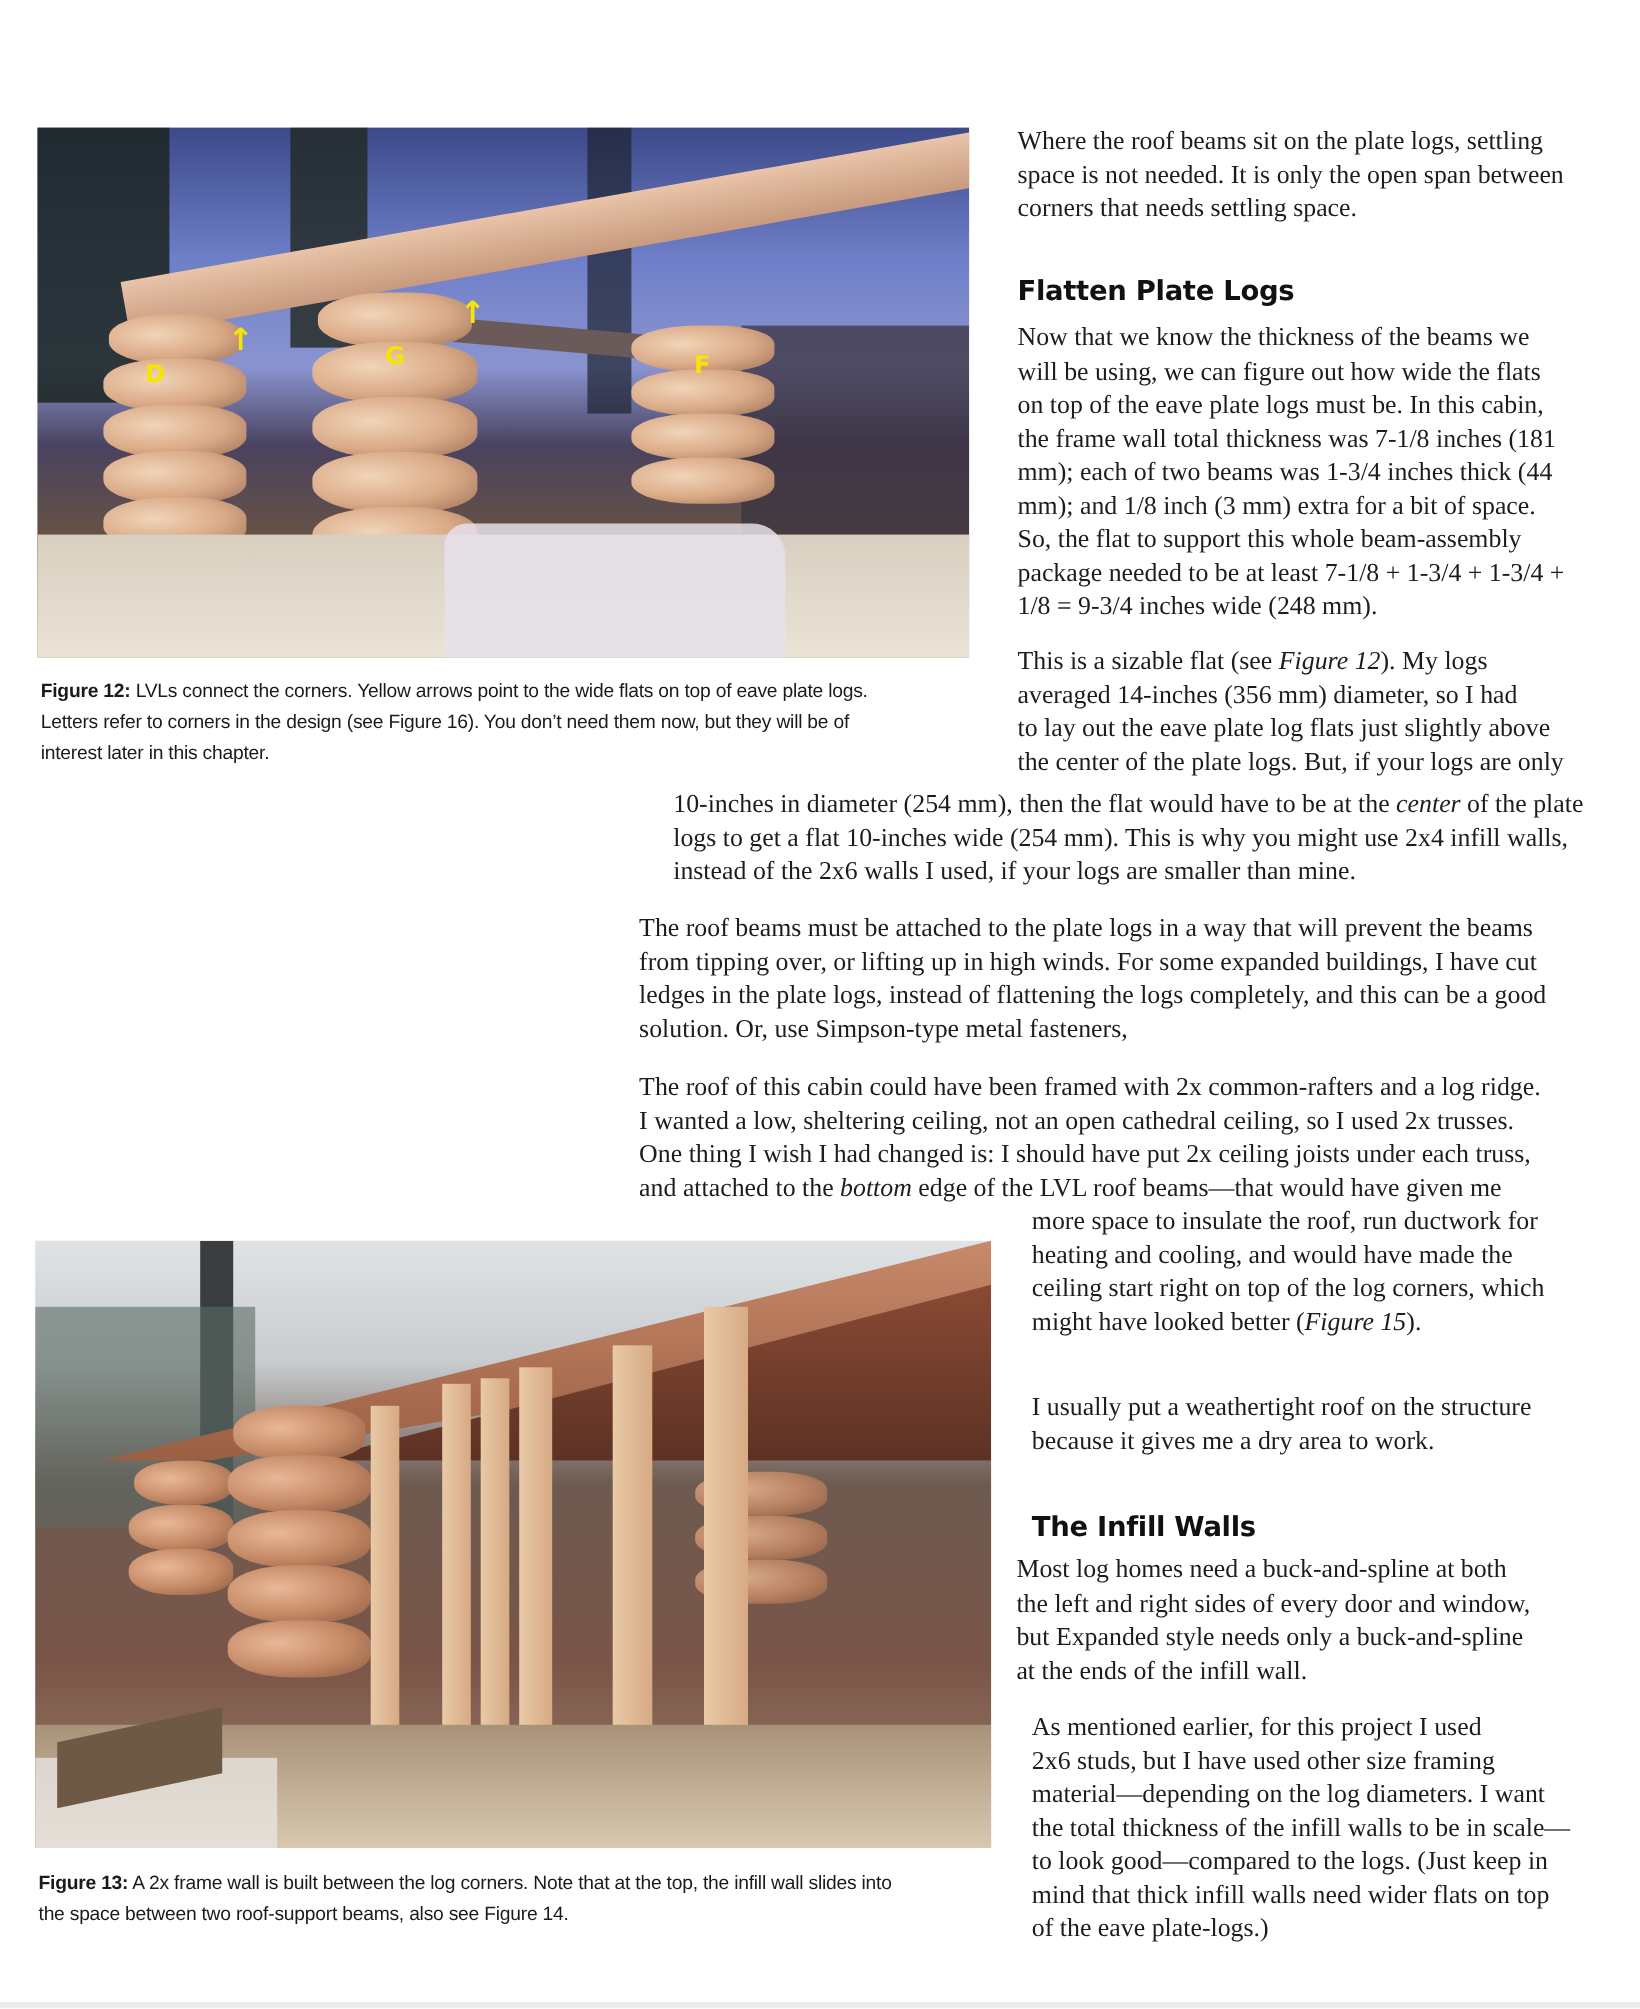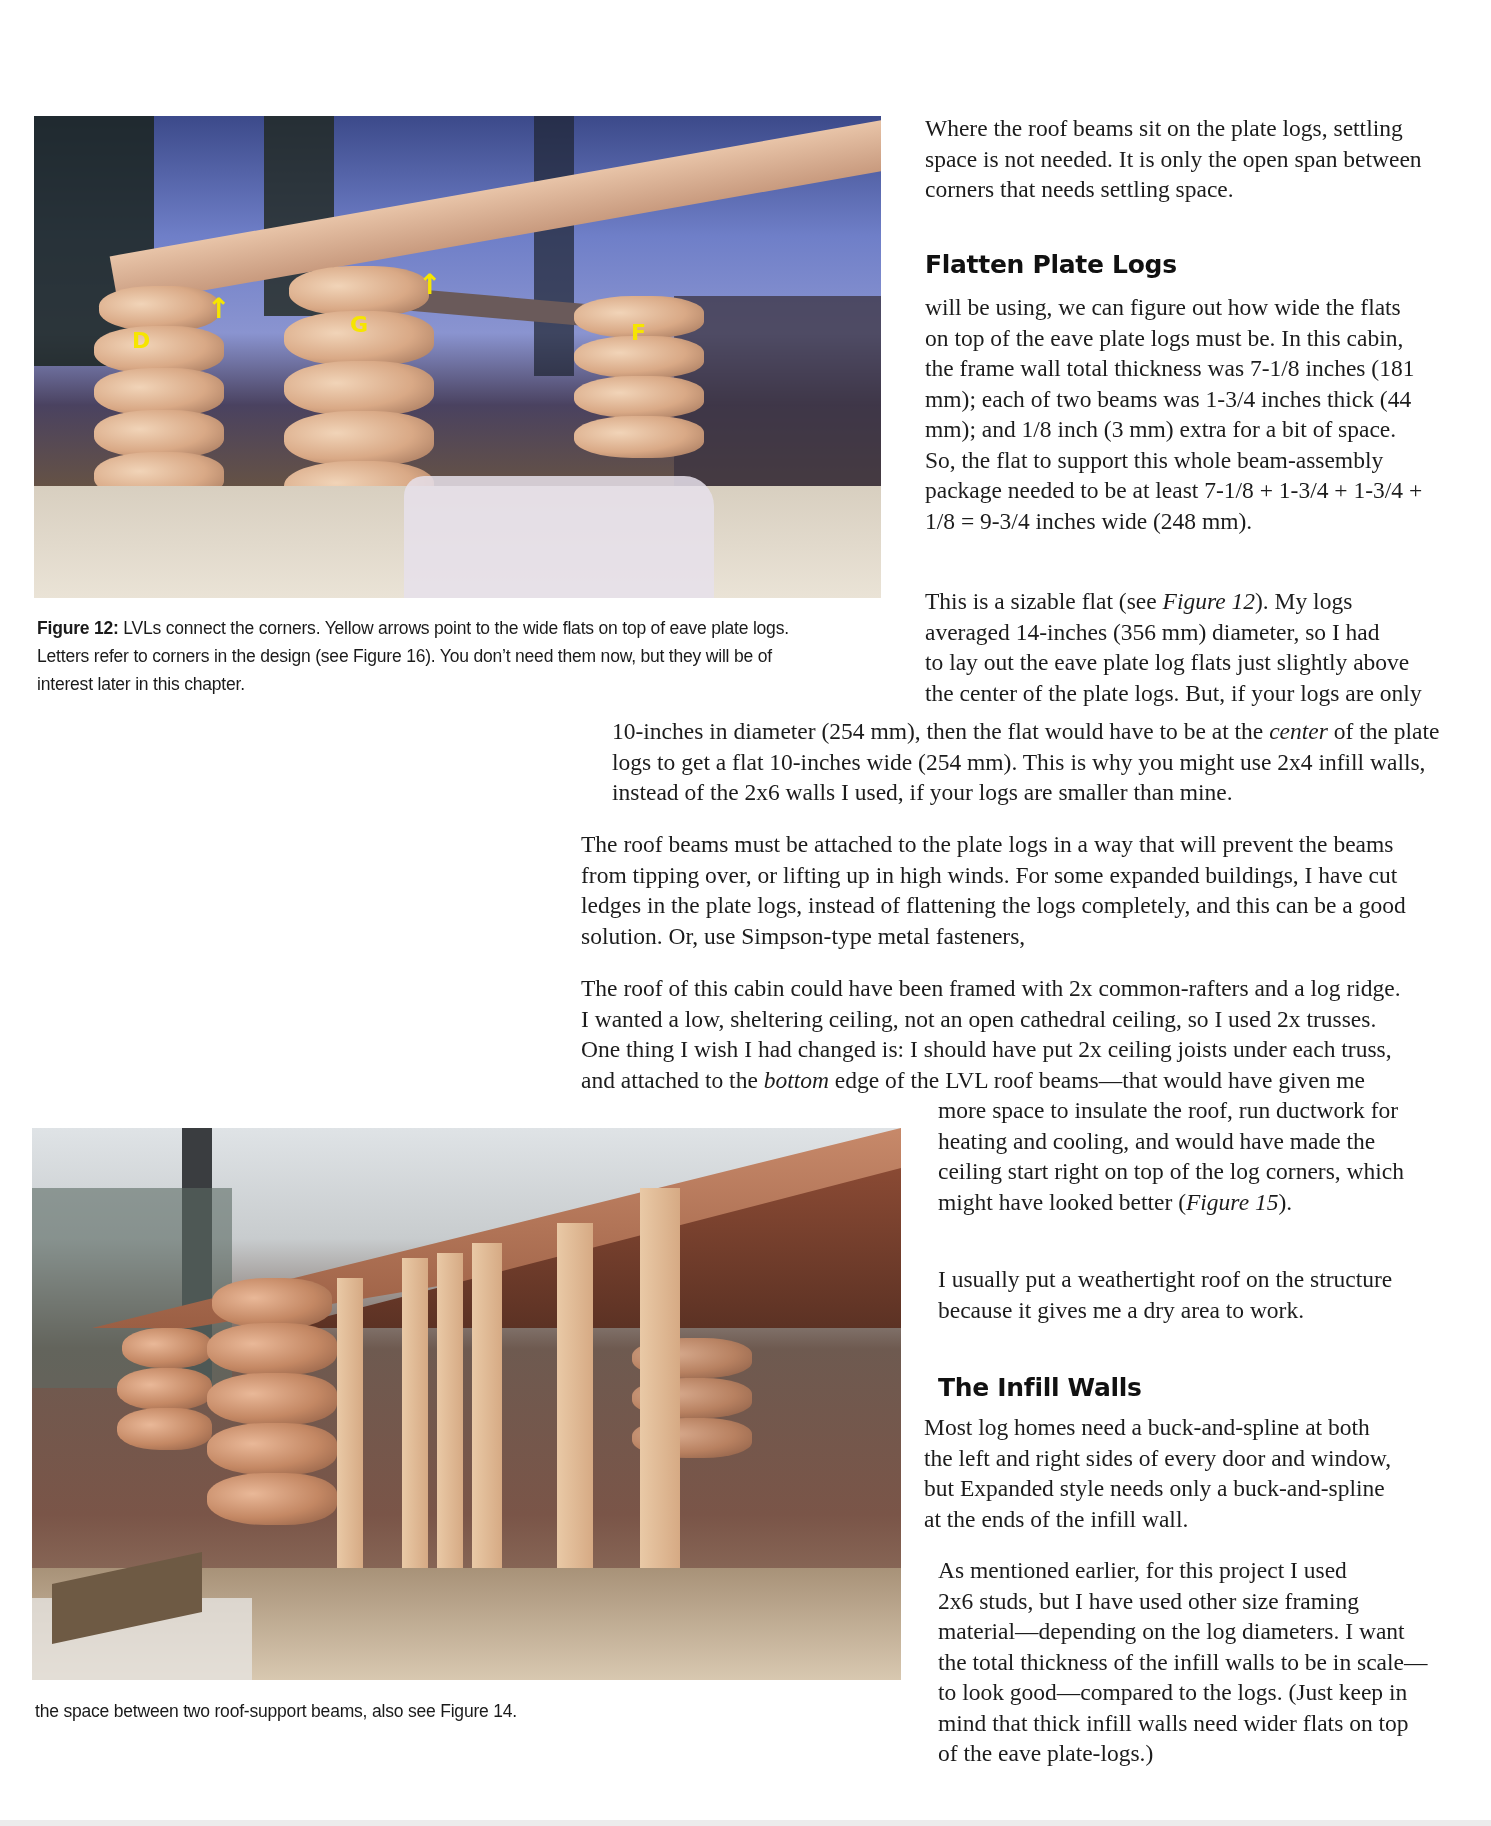--- a/index.html
+++ b/index.html
@@ -113,20 +113,21 @@
 
 <div class="abs" style="left:925px;top:113px;width:560px;">
   <p class="body-text">Where the roof beams sit on the plate logs, settling</p>
   <p class="body-text">space is not needed. It is only the open span between</p>
   <p class="body-text">corners that needs settling space.</p>
 </div>
 
 <h2 class="heading abs" style="left:925px;top:250px;">Flatten Plate Logs</h2>
 
 <div class="abs" style="left:925px;top:292px;width:560px;">
+  <p class="body-text">Now that we know the thickness of the beams we</p>
   <p class="body-text">will be using, we can figure out how wide the flats</p>
   <p class="body-text">on top of the eave plate logs must be. In this cabin,</p>
   <p class="body-text">the frame wall total thickness was 7-1/8 inches (181</p>
   <p class="body-text">mm); each of two beams was 1-3/4 inches thick (44</p>
   <p class="body-text">mm); and 1/8 inch (3 mm) extra for a bit of space.</p>
   <p class="body-text">So, the flat to support this whole beam-assembly</p>
   <p class="body-text">package needed to be at least 7-1/8 + 1-3/4 + 1-3/4 +</p>
   <p class="body-text">1/8  = 9-3/4 inches wide (248 mm).</p>
 </div>
 
@@ -214,16 +215,17 @@
   <div class="stud" style="left:440px;top:115px;width:30px;height:330px;"></div>
   <div class="stud" style="left:525px;top:95px;width:36px;height:350px;"></div>
   <div class="stud" style="left:608px;top:60px;width:40px;height:400px;"></div>
 
   <div class="floor" style="left:0;top:440px;width:869px;height:112px;background:linear-gradient(180deg,#a89278,#d8c8b0);"></div>
   <div class="floor" style="left:0;top:470px;width:220px;height:82px;background:#e6e3e0;opacity:.8;"></div>
   <div class="floor" style="left:20px;top:440px;width:150px;height:60px;background:#6e5a44;transform:skewY(-12deg);"></div>
 </div>
 
 <div class="abs" style="left:35px;top:1697px;width:880px;">
+  <p class="caption"><span class="lbl">Figure 13:</span><span> A 2x frame wall is built between the log corners. Note that at the top, the infill wall slides into</span></p>
   <p class="caption">the space between two roof-support beams, also see Figure 14.</p>
 </div>
 
 <div class="bottom-band"></div>
 
 </body></html>

